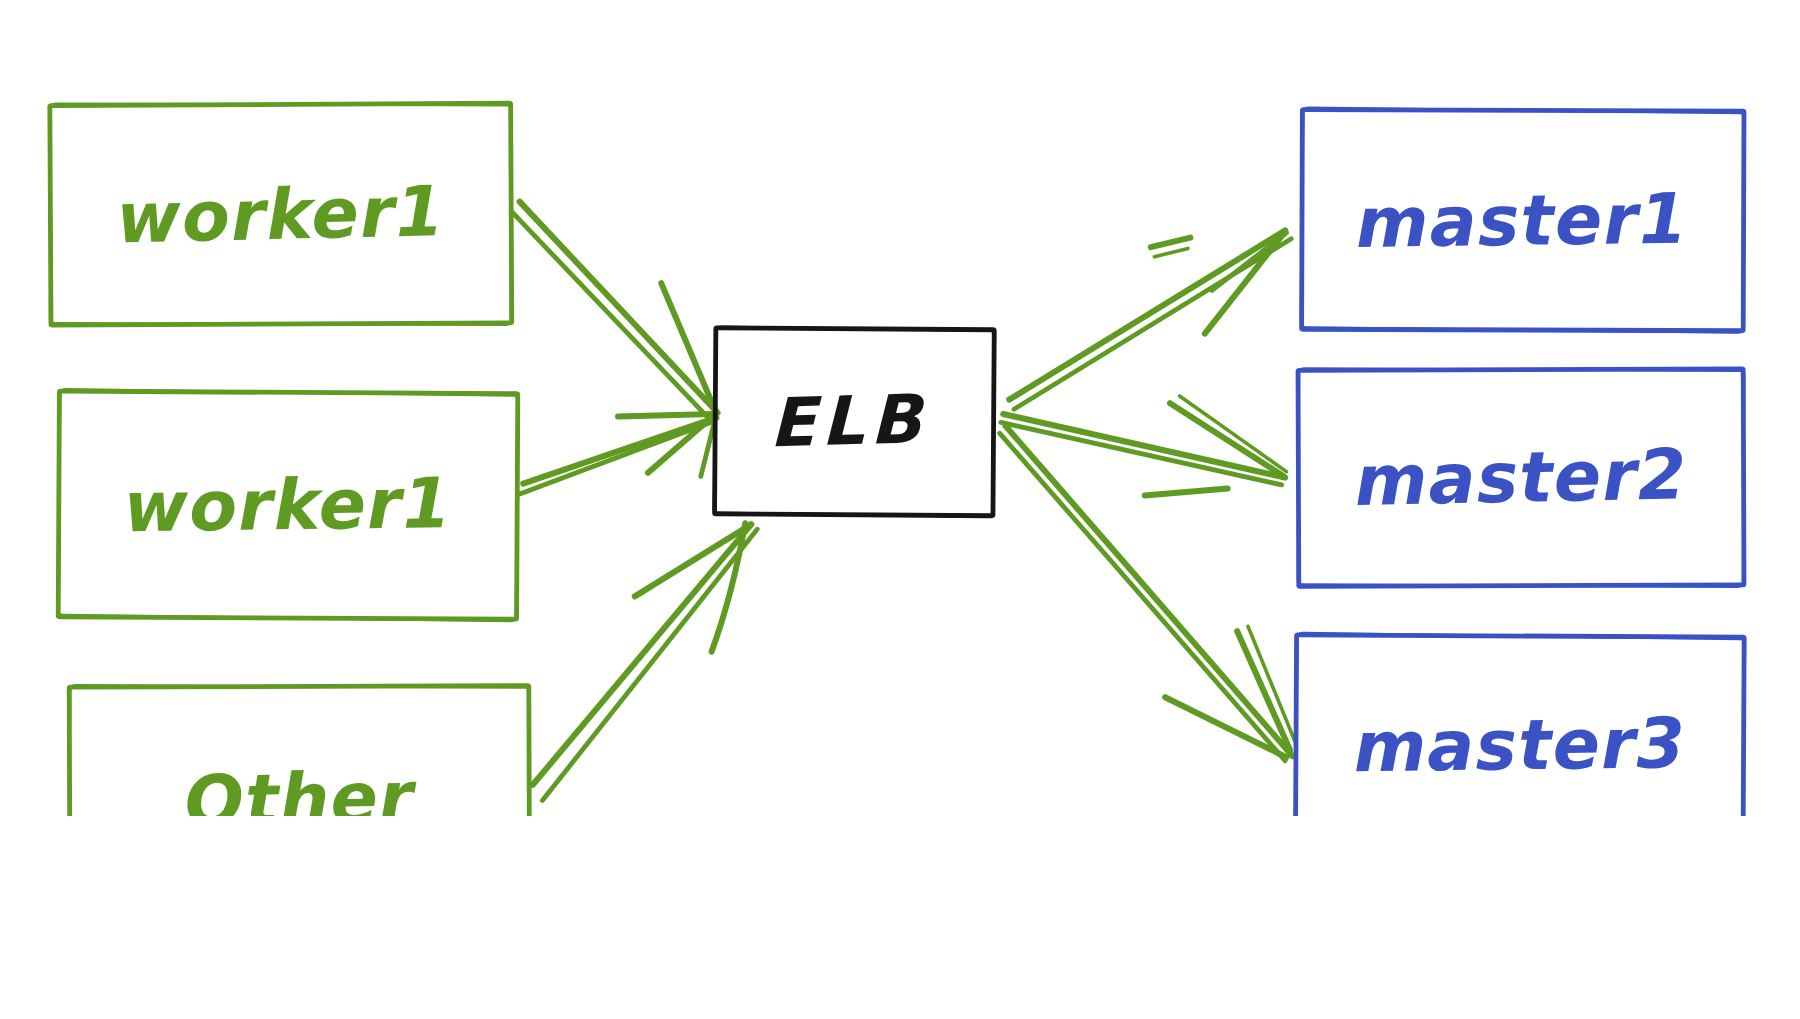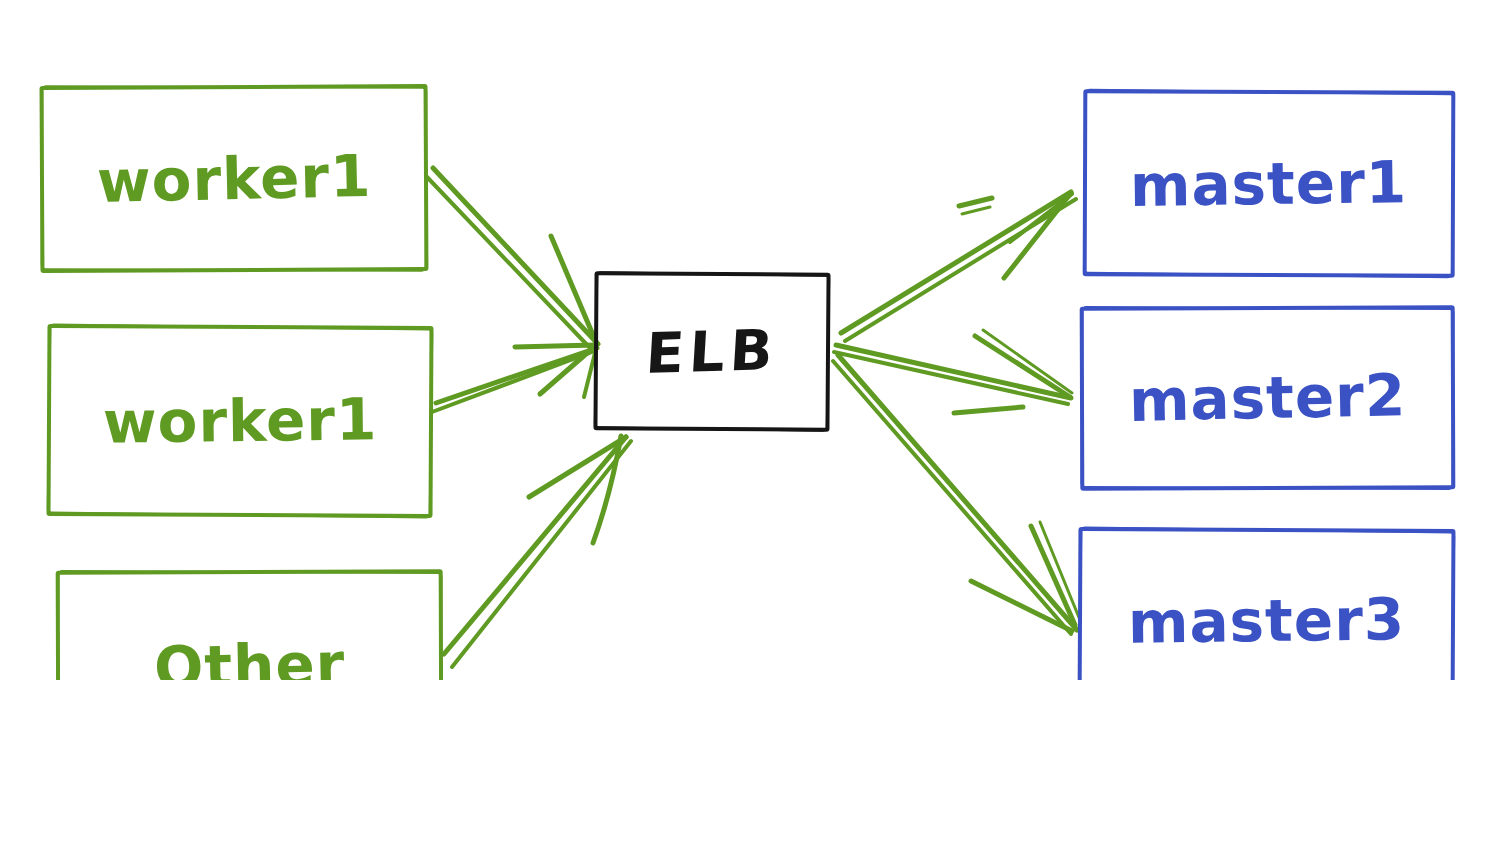--- a/index.html
+++ b/index.html
@@ -14,20 +14,21 @@
     padding: 0;
     background: var(--canvas);
     font-family: "DejaVu Sans", sans-serif;
   }
   .canvas {
     position: relative;
     width: 1500px;
     height: 680px;
     background: var(--canvas);
     overflow: hidden;
+    font-style: italic;
   }
   svg.arrow-layer {
     position: absolute;
     left: 0; top: 0;
     width: 1500px; height: 849px;
   }
   svg.arrow-layer path { stroke-linecap: round; fill: none; }
   .edge-green { color: var(--green); }
 
   .node {

